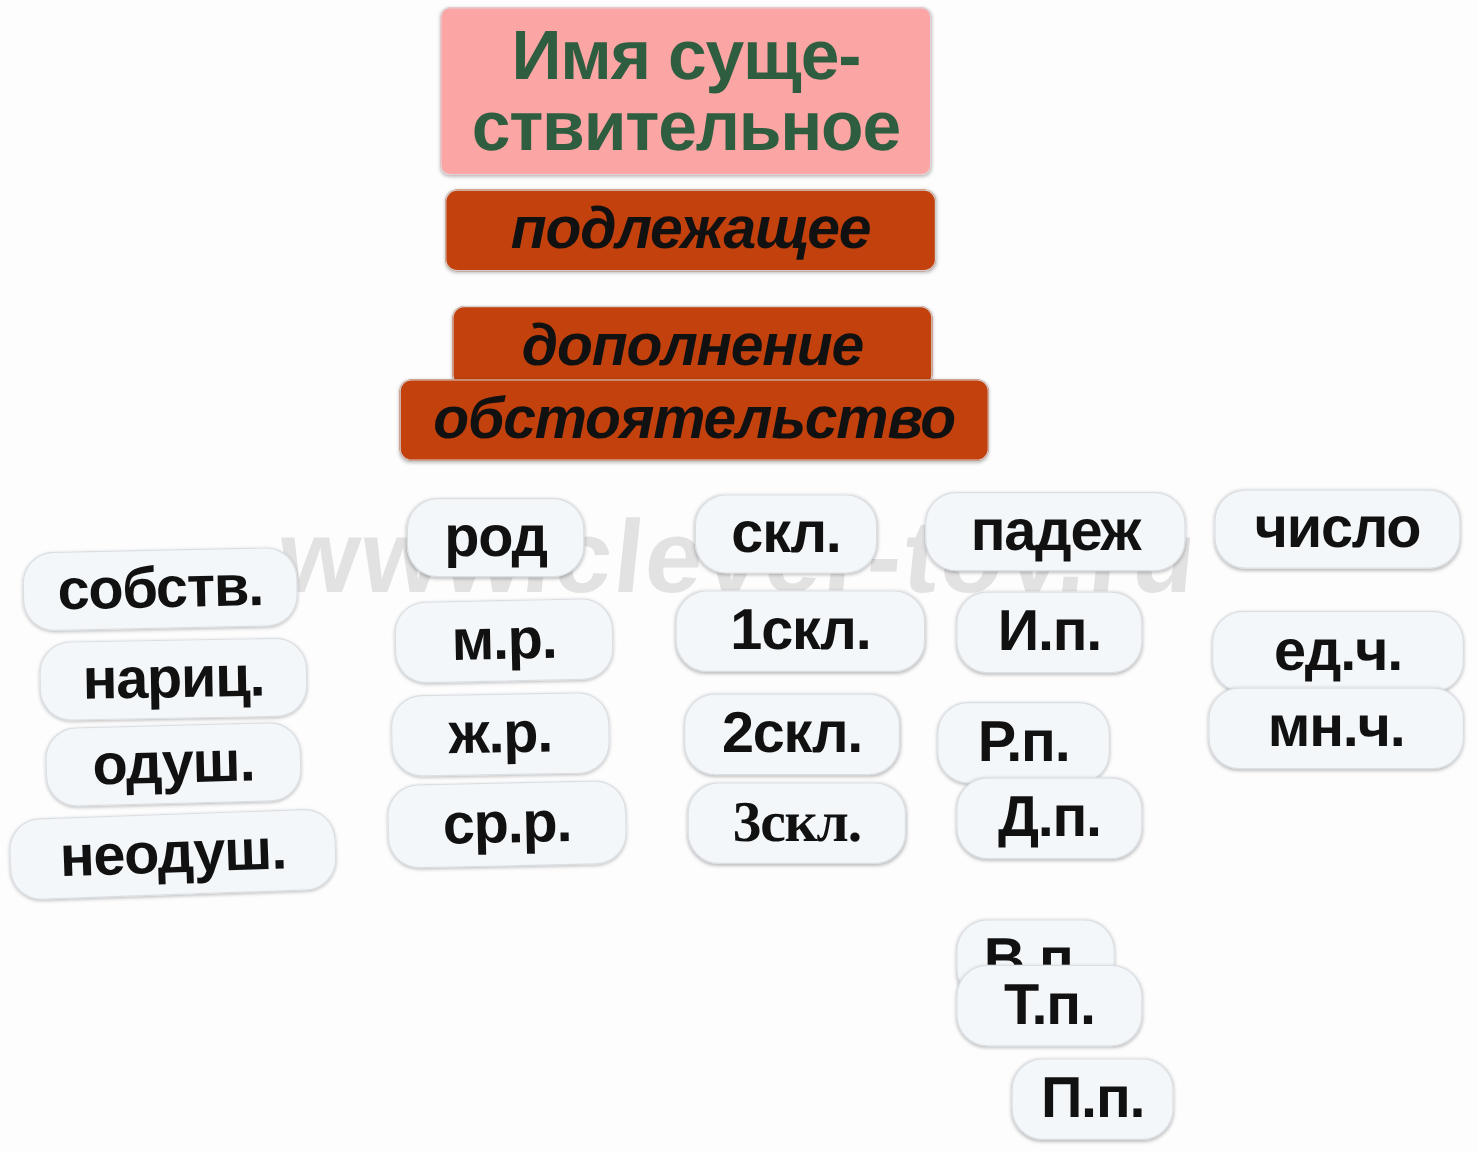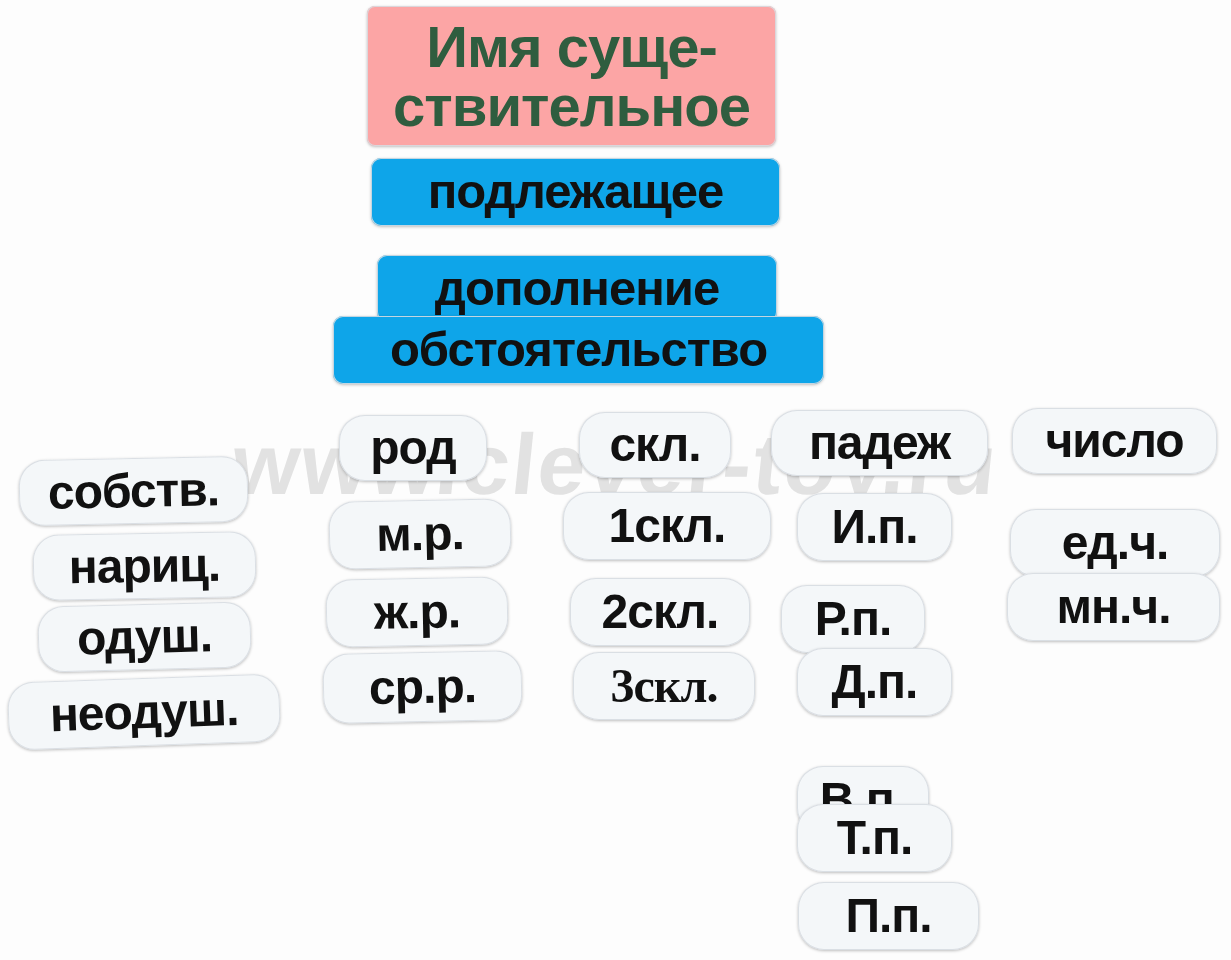--- a/index.html
+++ b/index.html
@@ -44,21 +44,21 @@
     align-items: center;
     justify-content: center;
     text-align: center;
     color: #111111;
     font-weight: 700;
     line-height: 1.02;
     z-index: 10;
     box-sizing: border-box;
     padding: 0 10px;
   }
-  .card.white { background: #0ea5e9; }
+  .card.white { background: #c2410c; font-style: italic; }
   .card.title {
     color: #2f5d3f;
     border-radius: 8px;
     background: #fca5a5;
   }
   .card.pill { border-radius: 26px; }
 
   .t-title   { font-size: 58px; letter-spacing: -1px; }
   .t-member  { font-size: 49px; letter-spacing: -1px; }
   .t-big     { font-size: 48px; letter-spacing: -1px; }
@@ -110,21 +110,21 @@
   <div class="card pill t-big" style="left:797px; top:493px; width:155px; height:68px;">И.п.</div>
 
   <div class="card pill t-big" style="left:781px; top:570px; width:144px; height:68px;margin-top:15px;">Р.п.</div>
 
   <div class="card pill t-big" style="left:797px; top:648px; width:155px; height:68px;">Д.п.</div>
 
   <div class="card pill t-big" style="left:797px; top:726px; width:132px; height:68px;margin-top:40px;">В.п.</div>
 
   <div class="card pill t-big" style="left:797px; top:804px; width:155px; height:68px;">Т.п.</div>
 
-  <div class="card pill t-big" style="left:798px; top:882px; width:181px; height:68px;text-align:center;">П.п.</div>
+  <div class="card pill t-big" style="left:843px; top:882px; width:135px; height:68px;text-align:center;">П.п.</div>
 
   <div class="card pill t-big" style="left:1012px; top:408px; width:205px; height:66px;">число</div>
 
   <div class="card pill t-big" style="left:1010px; top:497px; width:210px; height:68px;margin-top:12px;">ед.ч.</div>
 
   <div class="card pill t-big" style="left:1007px; top:573px; width:213px; height:68px;">мн.ч.</div>
 
 </div>
 
 </body></html>

